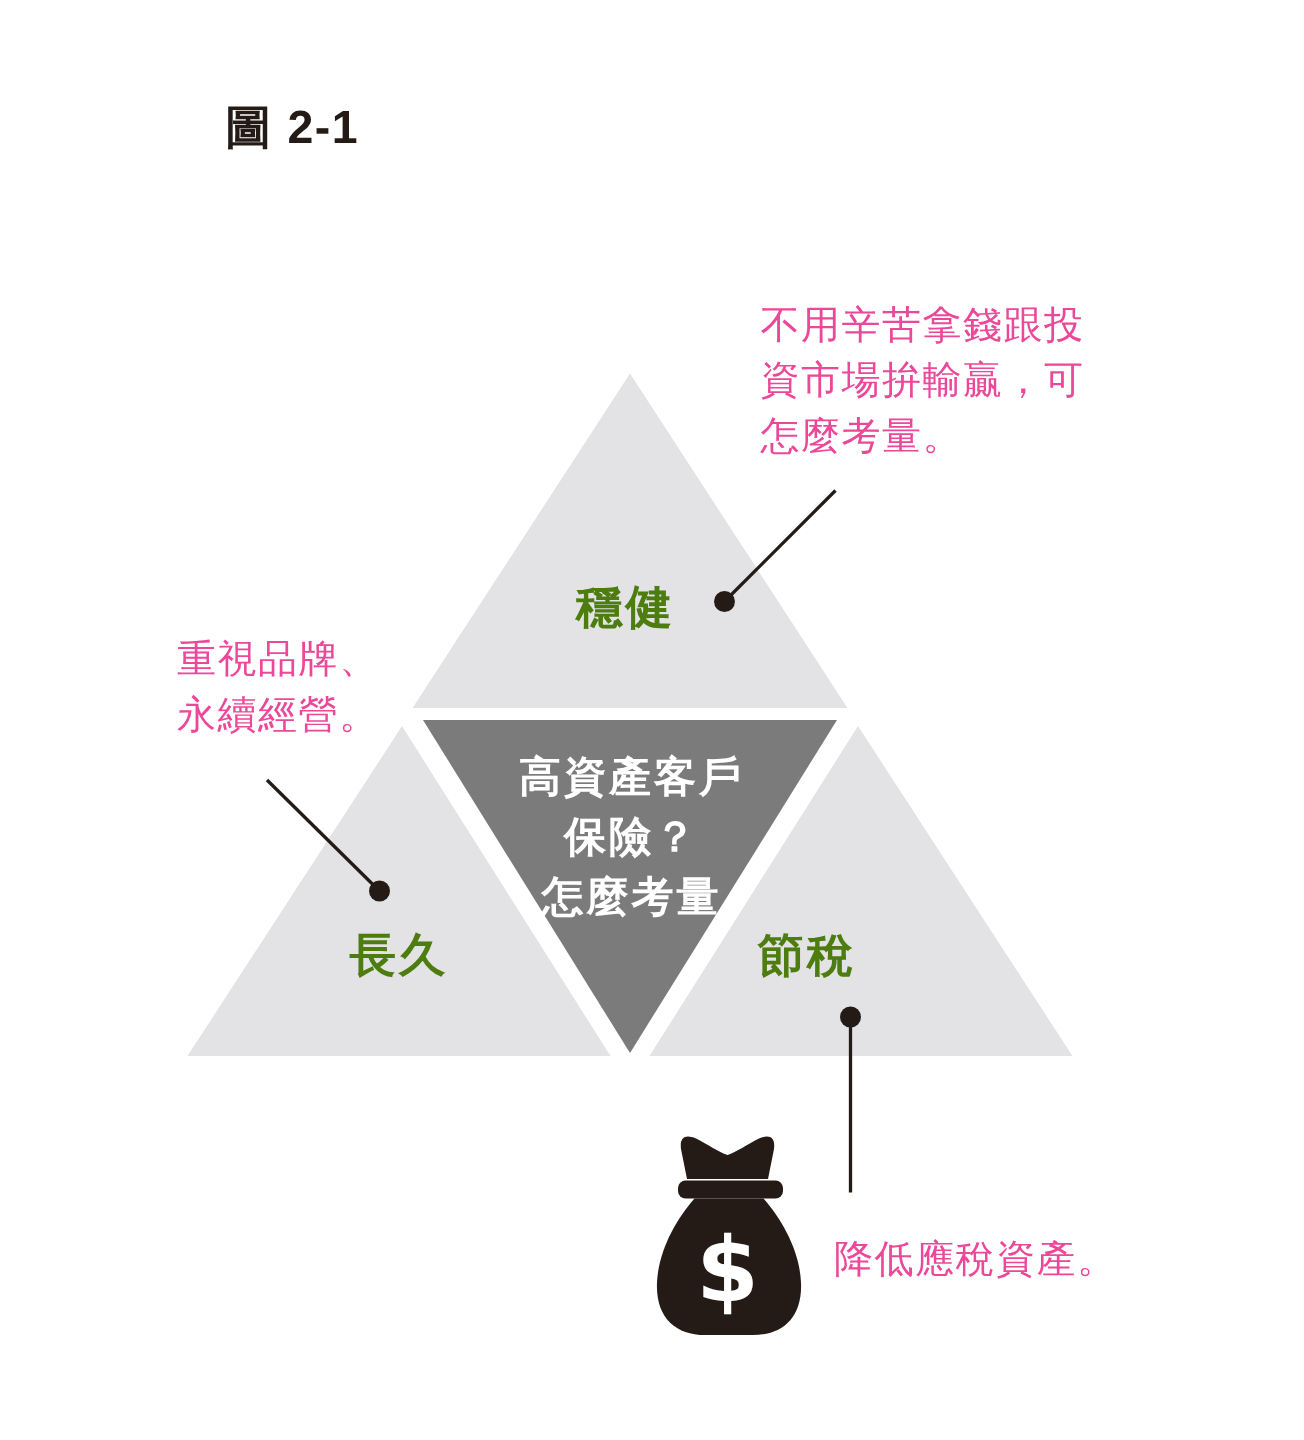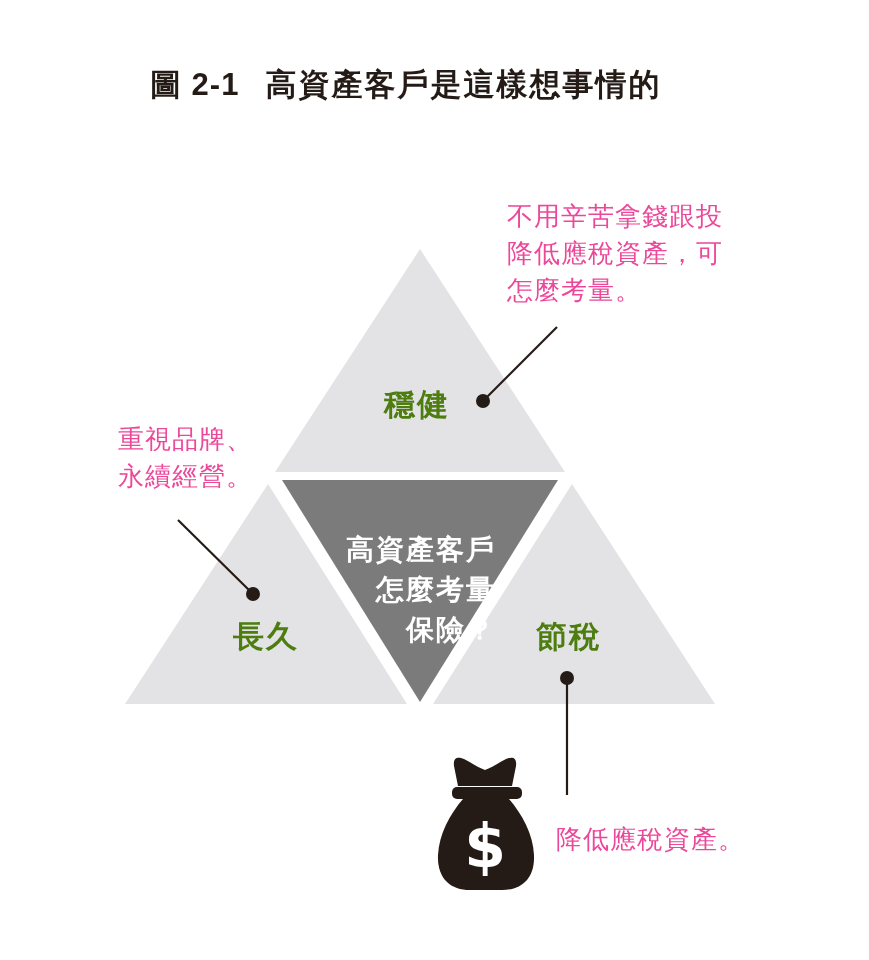--- a/index.html
+++ b/index.html
@@ -19,23 +19,23 @@
   }
   .fig-title .fig-label{margin-right:26px;letter-spacing:1px;}
   .vertex-label{
     font-size:31px;font-weight:bold;color:#4d7c0f;
     letter-spacing:2px;white-space:nowrap;
     transform:translateX(-50%);
   }
   .center-text{
     left:421px;top:498px;
     transform:translateX(-50%);
-    text-align:right;
+    text-align:center;
     font-size:28px;font-weight:bold;color:#ffffff;
-    line-height:40px;letter-spacing:2px;white-space:nowrap;margin-top:32px;
+    line-height:40px;letter-spacing:2px;white-space:nowrap;
   }
   .note{
     font-size:26px;color:#ec4899;
     line-height:37px;letter-spacing:1px;white-space:nowrap;
   }
   .note-steady{left:507px;top:198px;}
   .note-longevity{left:118px;top:421px;}
   .note-tax{left:556px;top:821px;}
   svg{display:block;}
 </style>
@@ -64,36 +64,35 @@
     <g transform="translate(437,757)">
       <path d="M 21 29 L 17 9 C 16 1 20 -1 27 2 C 35 6 42 11 48 13 C 54 11 61 6 69 2 C 76 -1 80 1 79 9 L 75 29 Z" fill="#241b16"></path>
       <rect x="15" y="30" width="70" height="12" rx="5" fill="#241b16"></rect>
       <path d="M 26 42 C 13 57 2 77 1 98 C 0 121 13 133 33 133 L 65 133 C 85 133 98 121 97 98 C 96 77 85 57 72 42 Z" fill="#241b16"></path>
       <text x="48" y="110" text-anchor="middle" font-family="'DejaVu Sans', sans-serif" font-size="60" font-weight="bold" fill="#ffffff">$</text>
     </g>
   </svg>
 
   <div class="abs fig-title">
     <span class="fig-label">圖 2-1</span>
-    <span>高資產客戶是這樣想事情的</span>
   </div>
 
   <div class="abs vertex-label" style="left:417px;top:384px;">穩健</div>
   <div class="abs vertex-label" style="left:266px;top:616px;">長久</div>
-  <div class="abs vertex-label" style="left:569px;top:616px;">節稅</div>
+  <div class="abs vertex-label" style="left:538px;top:616px;">節稅</div>
 
   <div class="abs center-text">
     <div>高資產客戶</div>
+    <div>保險？</div>
     <div>怎麼考量</div>
-    <div>保險？</div>
   </div>
 
   <div class="abs note note-steady">
     <div>不用辛苦拿錢跟投</div>
-    <div>降低應稅資產，可</div>
+    <div>資市場拚輸贏，可</div>
     <div>怎麼考量。</div>
   </div>
 
   <div class="abs note note-tax">
     <div>降低應稅資產。</div>
   </div>
 
   <div class="abs note note-longevity">
     <div>重視品牌、</div>
     <div>永續經營。</div>

